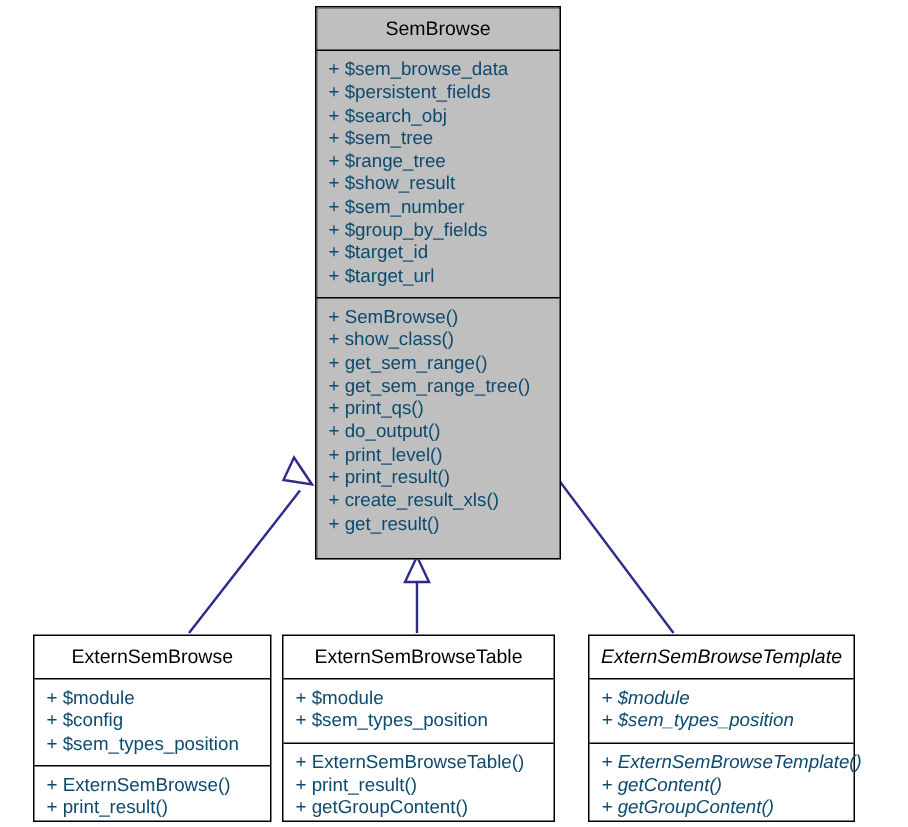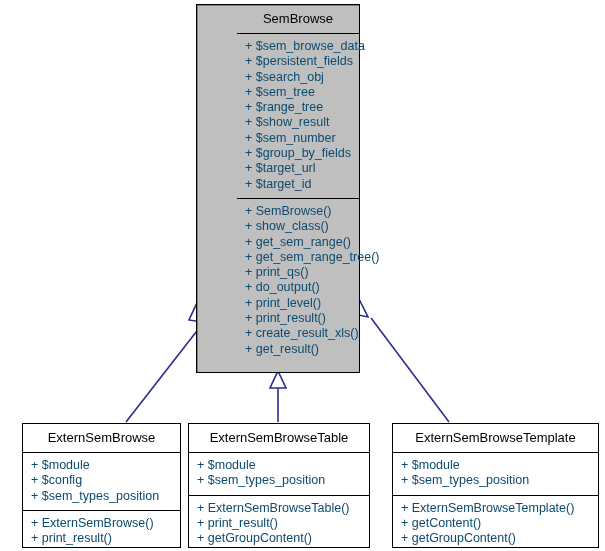--- a/index.html
+++ b/index.html
@@ -80,34 +80,34 @@
       <line x1="278" y1="422" x2="278" y2="388" stroke="#2b2b8c" stroke-width="1.6"></line>
       <polygon points="278,371 286,388 270,388" fill="#ffffff" stroke="#2b2b8c" stroke-width="1.6" stroke-linejoin="miter"></polygon>
     </g>
 
     <g>
       <line x1="449" y1="422" x2="371" y2="318" stroke="#2b2b8c" stroke-width="1.6"></line>
       <polygon points="359,299 368,317 349,313" fill="#ffffff" stroke="#2b2b8c" stroke-width="1.6" stroke-linejoin="miter"></polygon>
     </g>
   </svg>
 
-  <div class="uml-class base" style="left:196px; top:4px; width:164px; height:369px;padding-left:40px;">
+  <div class="uml-class base" style="left:210px; top:4px; width:164px; height:369px;">
     <div class="uml-title">SemBrowse</div>
     <div class="uml-sep"></div>
     <div class="uml-compartment">
       <div class="uml-row">+ $sem_browse_data</div>
       <div class="uml-row">+ $persistent_fields</div>
       <div class="uml-row">+ $search_obj</div>
       <div class="uml-row">+ $sem_tree</div>
       <div class="uml-row">+ $range_tree</div>
       <div class="uml-row">+ $show_result</div>
       <div class="uml-row">+ $sem_number</div>
       <div class="uml-row">+ $group_by_fields</div>
+      <div class="uml-row">+ $target_id</div>
       <div class="uml-row">+ $target_url</div>
-      <div class="uml-row">+ $target_id</div>
     </div>
     <div class="uml-sep"></div>
     <div class="uml-compartment">
       <div class="uml-row">+ SemBrowse()</div>
       <div class="uml-row">+ show_class()</div>
       <div class="uml-row">+ get_sem_range()</div>
       <div class="uml-row">+ get_sem_range_tree()</div>
       <div class="uml-row">+ print_qs()</div>
       <div class="uml-row">+ do_output()</div>
       <div class="uml-row">+ print_level()</div>
@@ -140,21 +140,21 @@
       <div class="uml-row">+ $sem_types_position</div>
     </div>
     <div class="uml-sep"></div>
     <div class="uml-compartment">
       <div class="uml-row">+ ExternSemBrowseTable()</div>
       <div class="uml-row">+ print_result()</div>
       <div class="uml-row">+ getGroupContent()</div>
     </div>
   </div>
 
-  <div class="uml-class" style="left:392px; top:423px; width:207px; height:125px;">
+  <div class="uml-class" style="left:392px; top:423px; width:178px; height:125px;font-style:italic;">
     <div class="uml-title">ExternSemBrowseTemplate</div>
     <div class="uml-sep"></div>
     <div class="uml-compartment">
       <div class="uml-row">+ $module</div>
       <div class="uml-row">+ $sem_types_position</div>
     </div>
     <div class="uml-sep"></div>
     <div class="uml-compartment">
       <div class="uml-row">+ ExternSemBrowseTemplate()</div>
       <div class="uml-row">+ getContent()</div>

